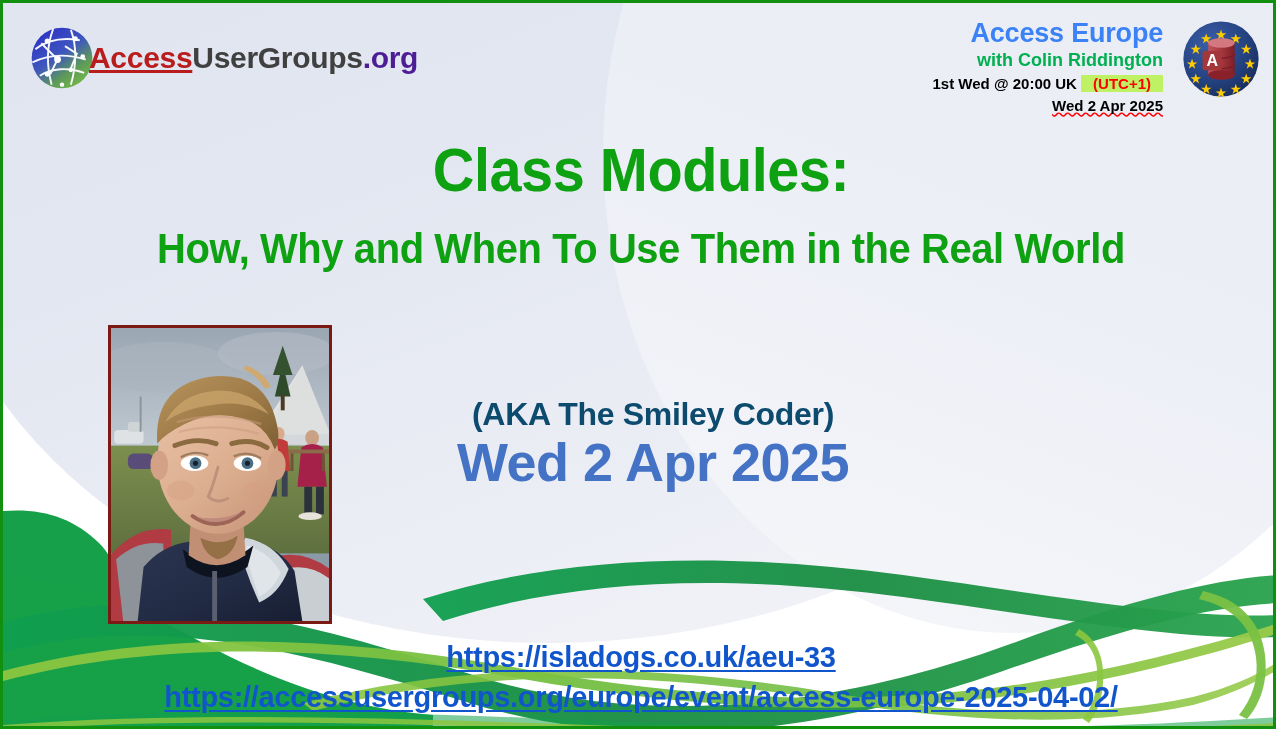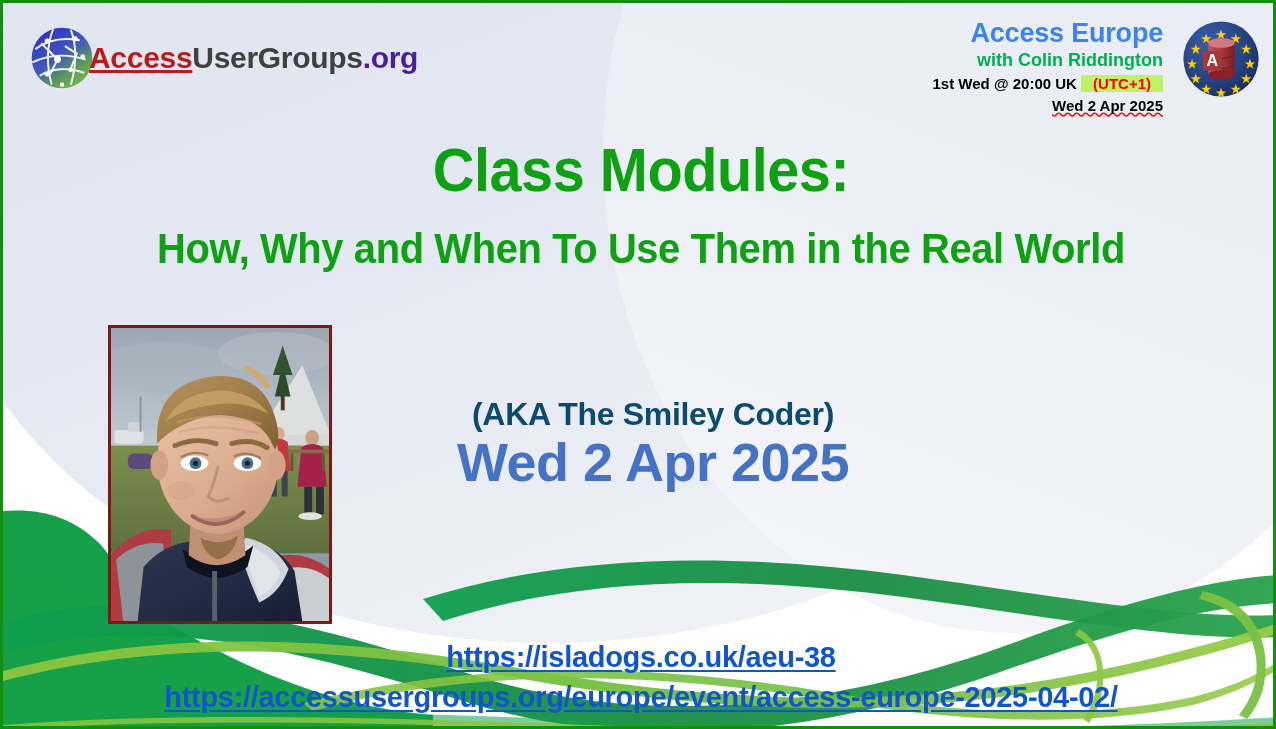--- a/index.html
+++ b/index.html
@@ -461,19 +461,19 @@
       <path d="M86,192 q26,14 48,-4 q-24,10 -48,4" fill="#b8817a" opacity="0.75"></path>
 
       <path d="M92,214 q20,10 38,-2 q-4,20 -20,24 q-14,-4 -18,-22 Z" fill="#8d6a3e" opacity="0.85"></path>
 
       <ellipse cx="72" cy="166" rx="14" ry="10" fill="#d49e83" opacity="0.4"></ellipse>
       <ellipse cx="150" cy="166" rx="14" ry="10" fill="#d49e83" opacity="0.4"></ellipse>
     </svg>
   </div>
 
   <div id="link1" class="layer">
-    <span class="url">https://isladogs.co.uk/aeu-38</span>
+    <span class="url">https://isladogs.co.uk/aeu-33</span>
   </div>
   <div id="link2" class="layer">
     <span class="url">https://accessusergroups.org/europe/event/access-europe-2025-04-02/</span>
   </div>
 
 </div>
 
 </body></html>

